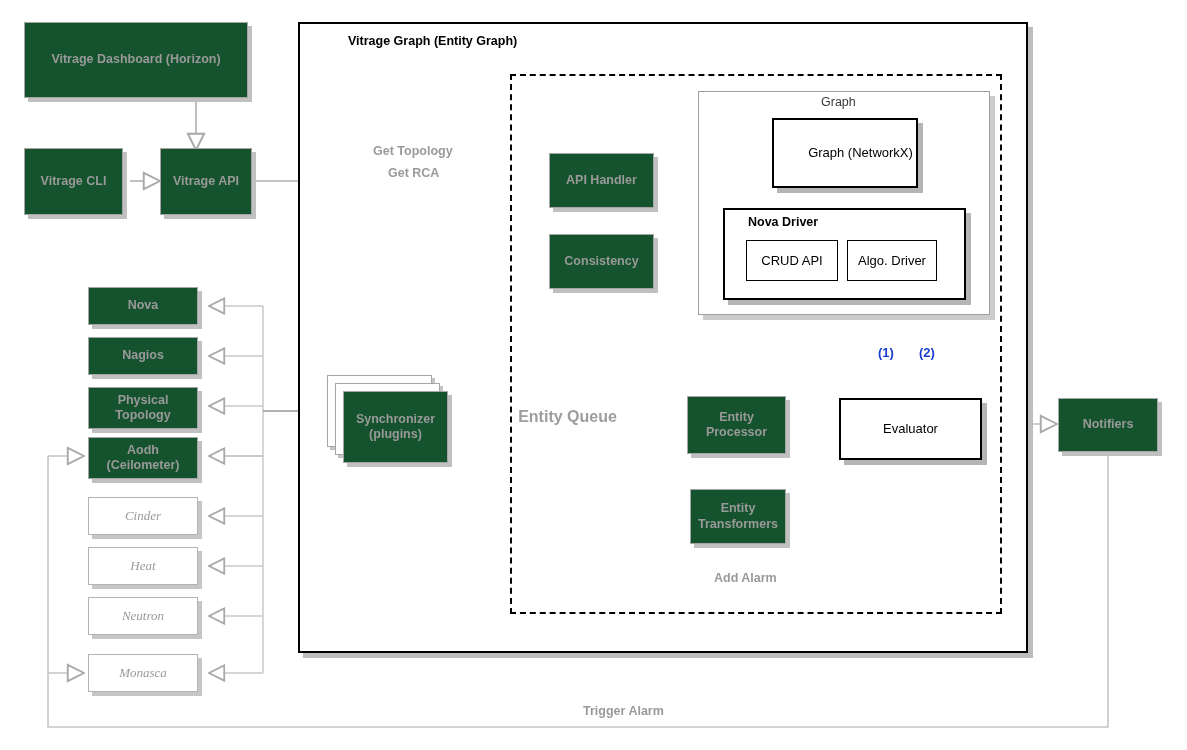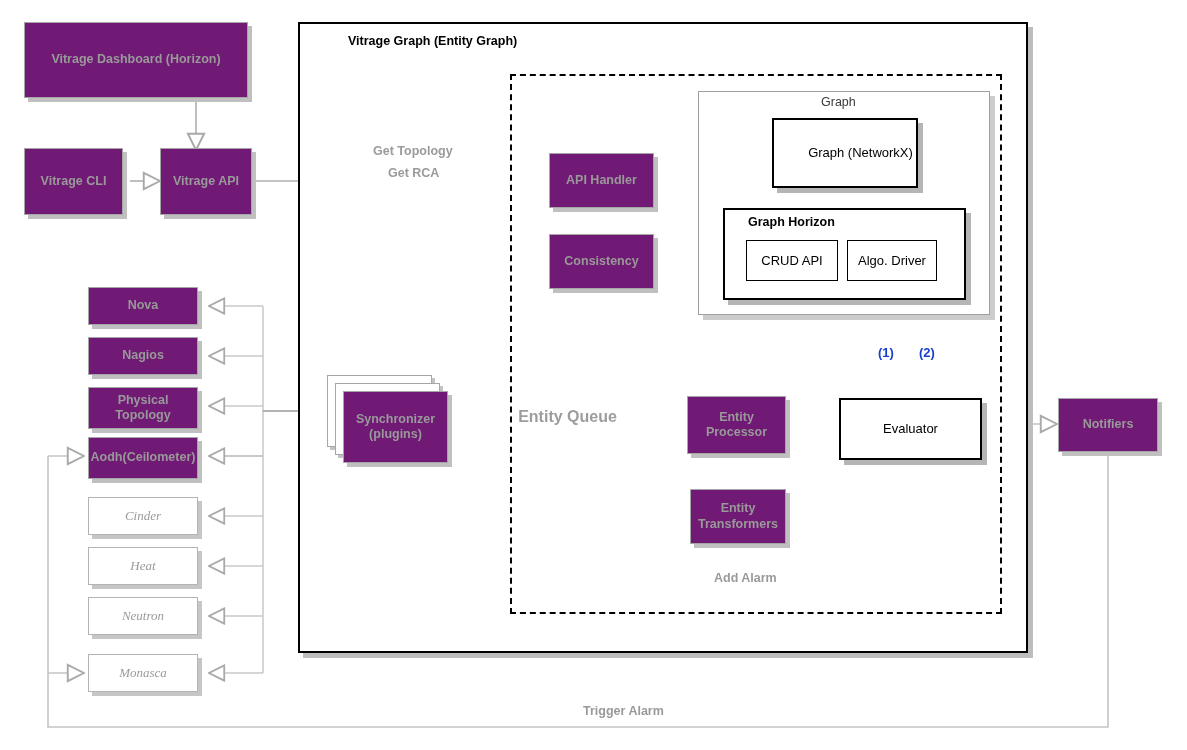--- a/index.html
+++ b/index.html
@@ -30,21 +30,21 @@
     box-sizing: border-box;
     display: flex;
     align-items: center;
     justify-content: center;
     text-align: center;
     line-height: 1.22;
     z-index: 5;
   }
   
   .box-gray {
-    background: #701a75;
+    background: #14532d;
     border: 1.6px solid #a6a6a6;
     color: #999999;
     font-weight: bold;
     font-size: 12.5px;
     box-shadow: 4px 4px 0 0 #c0c0c0;
   }
   
   .box-gray-italic {
     background: #ffffff;
     border: 1.4px solid #b3b3b3;
@@ -222,21 +222,21 @@
   <div class="node box-dashed" style="left:510px; top:74px; width:492px; height:540px;"></div>
 
   <div class="node box-container-gray" style="left:698px; top:91px; width:292px; height:224px;"></div>
   <div class="container-title gray" style="left:821px; top:95px; font-weight:normal; color:#3a3a3a;">Graph</div>
 
   <div class="node box-black" style="left:772px; top:118px; width:146px; height:70px;padding-left:31px;">
     <span>Graph (NetworkX)</span>
   </div>
 
   <div class="node box-black" style="left:723px; top:208px; width:243px; height:92px; display:block;"></div>
-  <div class="container-title" style="left:748px; top:215px;">Graph Horizon</div>
+  <div class="container-title" style="left:748px; top:215px;">Nova Driver</div>
 
   <div class="node box-thin" style="left:746px; top:240px; width:92px; height:41px;">
     <span>CRUD API</span>
   </div>
   <div class="node box-thin" style="left:847px; top:240px; width:90px; height:41px;">
     <span>Algo. Driver</span>
   </div>
 
   <div class="node box-gray" style="left:24px; top:22px; width:224px; height:76px;">
     <span>Vitrage Dashboard (Horizon)</span>
@@ -261,21 +261,21 @@
   <div class="node box-gray" style="left:88px; top:287px; width:110px; height:38px;">
     <span>Nova</span>
   </div>
   <div class="node box-gray" style="left:88px; top:337px; width:110px; height:38px;">
     <span>Nagios</span>
   </div>
   <div class="node box-gray label-2line" style="left:88px; top:387px; width:110px; height:42px; flex-direction:column;">
     <span>Physical</span>
     <span>Topology</span>
   </div>
-  <div class="node box-gray label-2line" style="left:88px; top:437px; width:110px; height:42px; flex-direction:row;">
+  <div class="node box-gray label-2line" style="left:88px; top:437px; width:110px; height:42px; flex-direction:column;">
     <span>Aodh</span>
     <span>(Ceilometer)</span>
   </div>
   <div class="node box-gray-italic" style="left:88px; top:497px; width:110px; height:38px;">
     <span>Cinder</span>
   </div>
   <div class="node box-gray-italic" style="left:88px; top:547px; width:110px; height:38px;">
     <span>Heat</span>
   </div>
   <div class="node box-gray-italic" style="left:88px; top:597px; width:110px; height:38px;">

